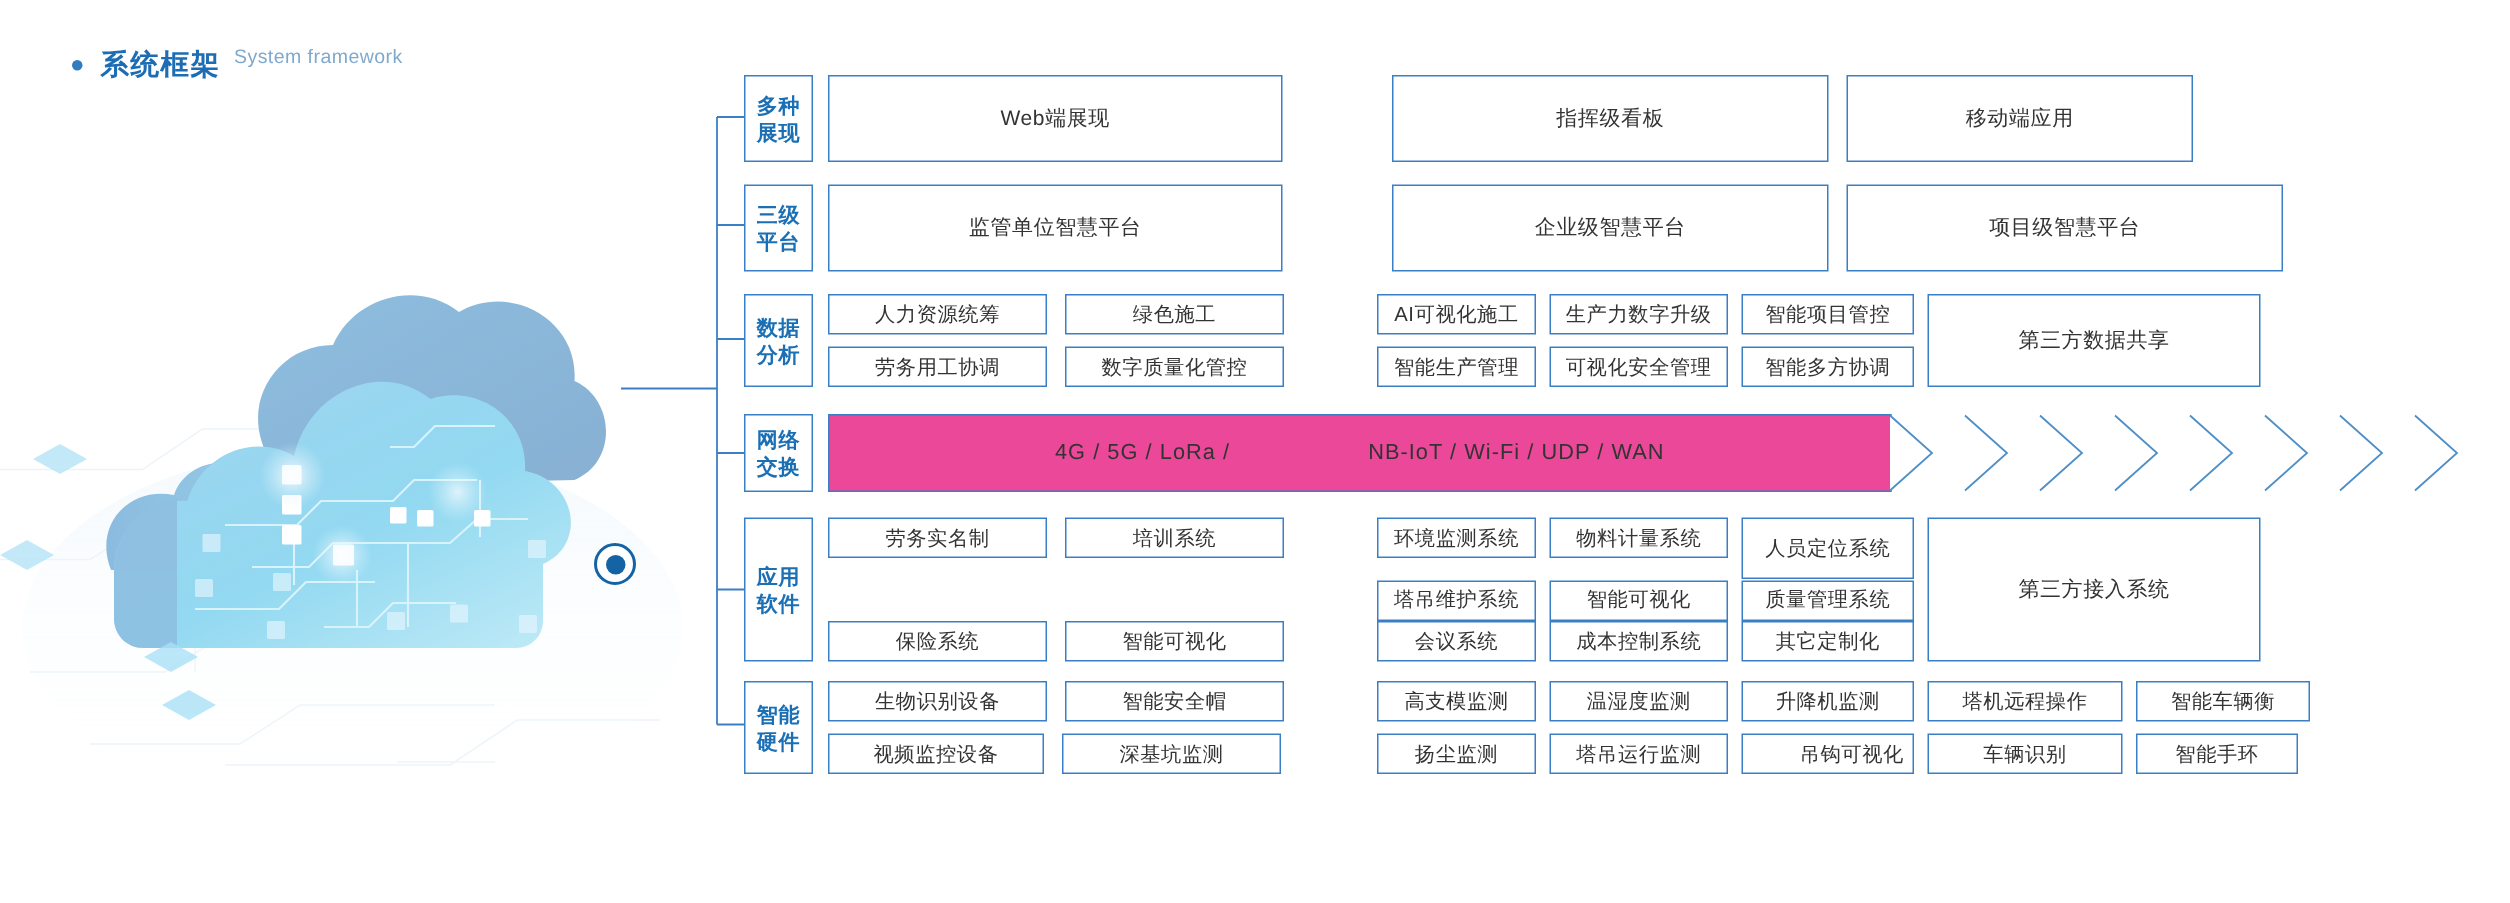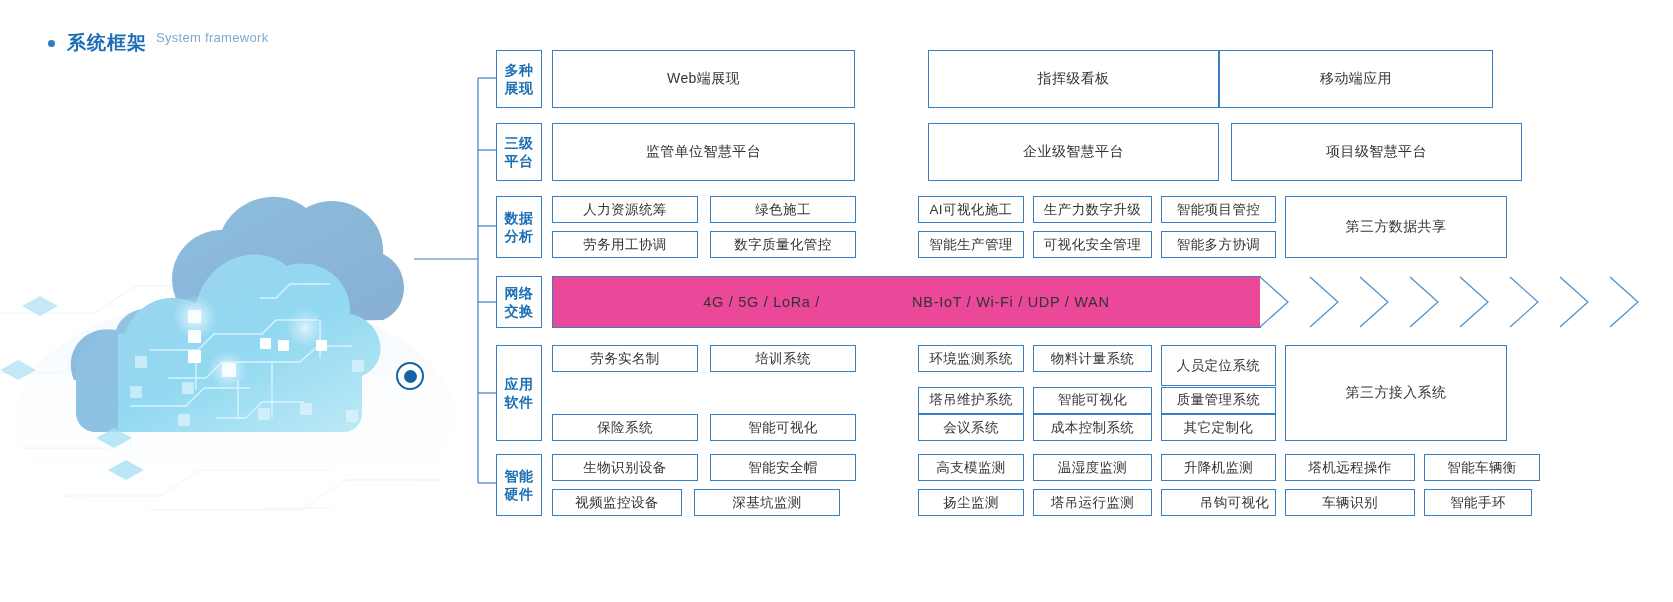--- a/index.html
+++ b/index.html
@@ -173,21 +173,21 @@
 </svg>
 
 <div class="row" style="left:496px;top:50px;height:58px;width:1175px;">
   <div class="rail">
     <span>多种</span>
     <span>展现</span>
   </div>
   <div class="groups" style="gap:0;">
     <div class="cell big" style="width:303px;">Web端展现</div>
     <div class="cell big" style="width:291px;margin-left:73px;">指挥级看板</div>
-    <div class="cell big" style="width:274px;">移动端应用</div>
+    <div class="cell big" style="width:231px;margin-left:12px;">移动端应用</div>
   </div>
 </div>
 
 <div class="row" style="left:496px;top:123px;height:58px;width:1175px;">
   <div class="rail">
     <span>三级</span>
     <span>平台</span>
   </div>
   <div class="groups" style="gap:0;">
     <div class="cell big" style="width:303px;">监管单位智慧平台</div>
@@ -298,21 +298,21 @@
     <span>智能</span>
     <span>硬件</span>
   </div>
   <div class="groups">
     <div class="grp">
       <div class="gline">
         <div class="cell" style="width:146px;height:27px;">生物识别设备</div>
         <div class="cell" style="width:146px;height:27px;margin-left:12px;">智能安全帽</div>
       </div>
       <div class="gline">
-        <div class="cell" style="width:130px;height:27px;">视频监控设备</div>
+        <div class="cell" style="width:144px;height:27px;">视频监控设备</div>
         <div class="cell" style="width:146px;height:27px;margin-left:12px;">深基坑监测</div>
       </div>
     </div>
     <div class="grp" style="margin-left:62px;">
       <div class="gline">
         <div class="cell" style="width:106px;height:27px;">高支模监测</div>
         <div class="cell" style="width:119px;height:27px;margin-left:9px;">温湿度监测</div>
         <div class="cell" style="width:115px;height:27px;margin-left:9px;">升降机监测</div>
       </div>
       <div class="gline">

